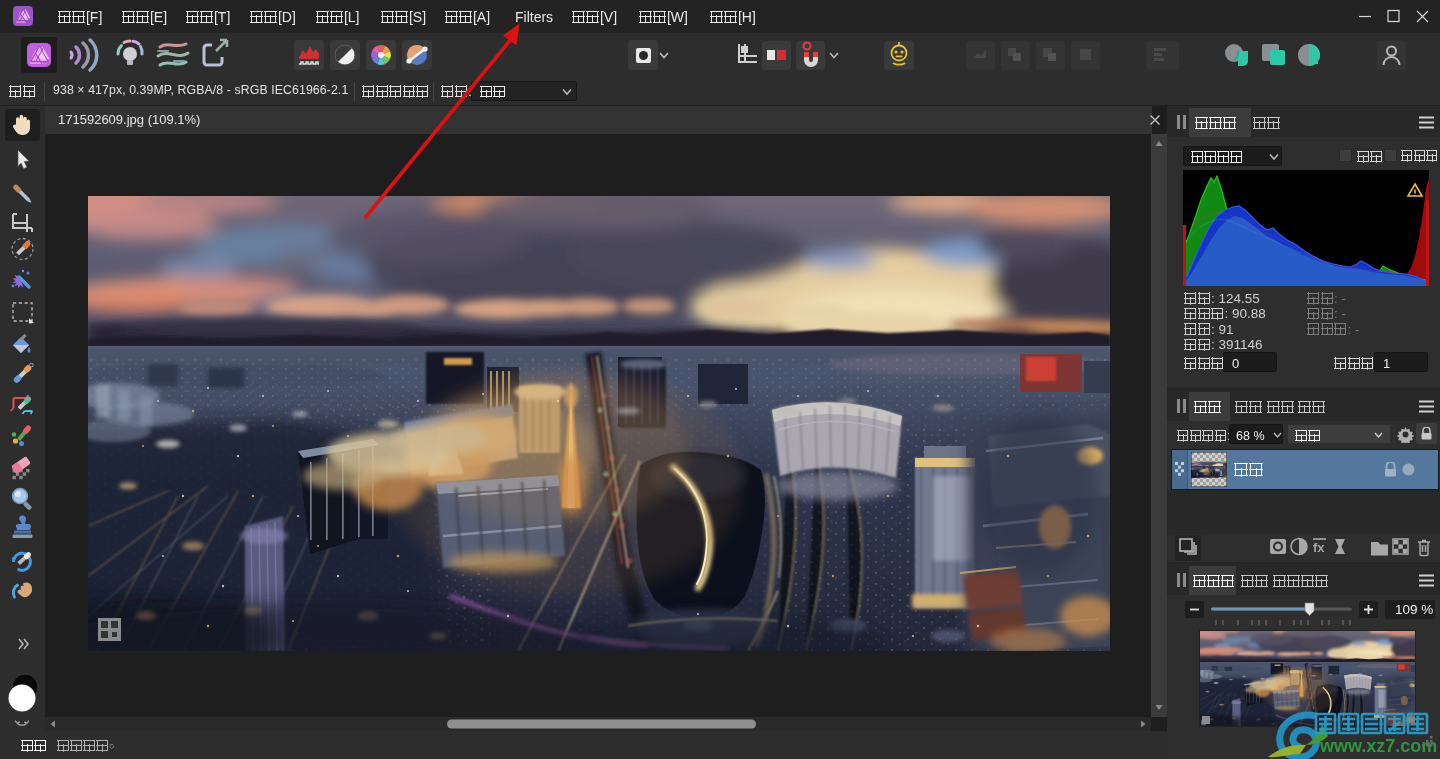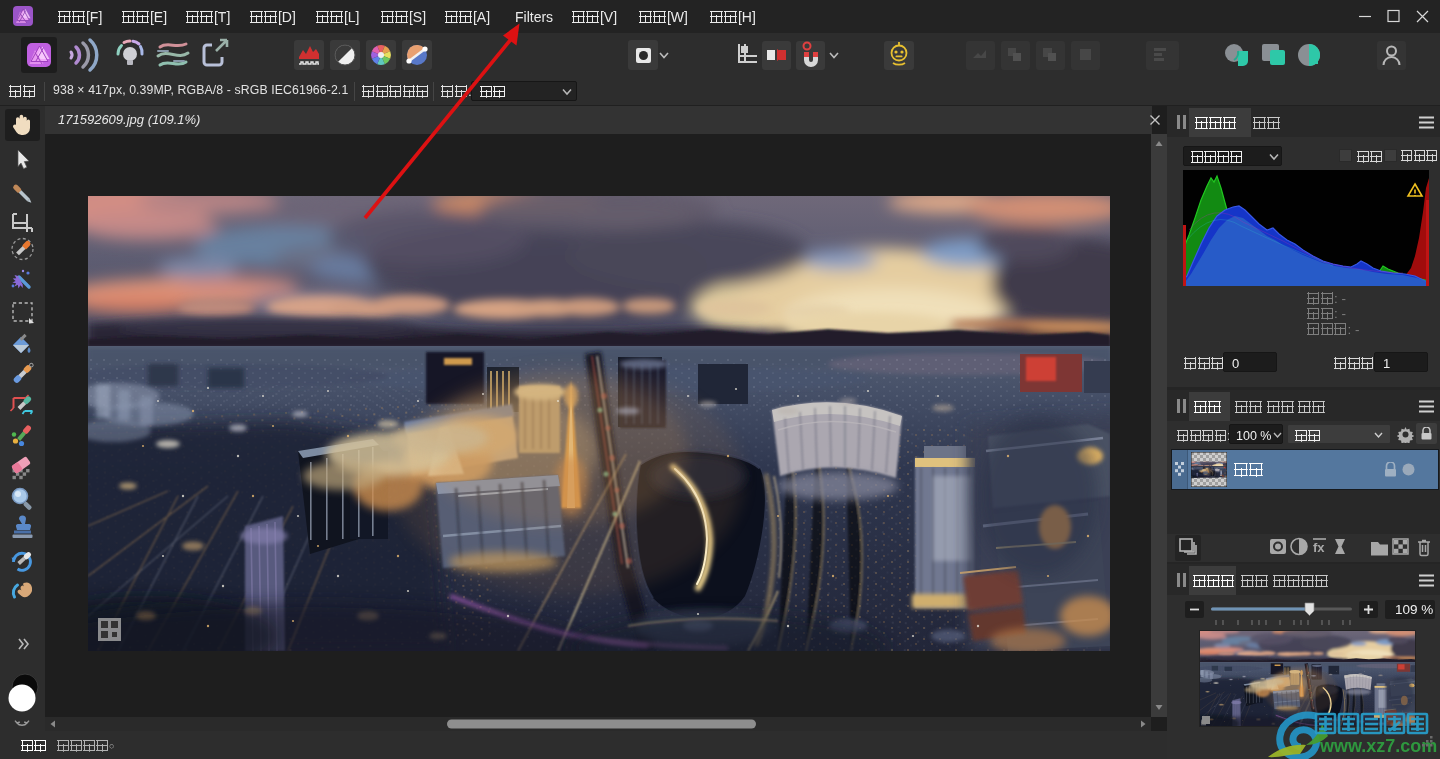--- a/index.html
+++ b/index.html
@@ -10,21 +10,21 @@
 #menubar{position:absolute;left:0;top:0;width:1440px;height:33px;background:#232323;}
 .mi{position:absolute;top:9px;font-size:14px;color:#eaeaea;letter-spacing:0;}
 
 #toolbar{position:absolute;left:0;top:33px;width:1440px;height:44px;background:#2d2d2d;}
 
 #ctxbar{position:absolute;left:0;top:77px;width:1440px;height:29px;background:#2d2d2d;border-bottom:1px solid #202020;font-size:13.5px;}
 .sep{position:absolute;top:5px;width:1px;height:19px;background:#454545;}
 
 #lefttools{position:absolute;left:0;top:106px;width:45px;height:626px;background:#2d2d2d;}
 
-#tabbar{position:absolute;left:45px;top:106px;width:1107px;height:28px;background:#333333;font-style:italic;}
+#tabbar{position:absolute;left:45px;top:106px;width:1107px;height:28px;background:#333333;}
 
 #canvas{position:absolute;left:45px;top:134px;width:1106px;height:583px;background:#1e1e1e;}
 
 #vscroll{position:absolute;left:1151px;top:134px;width:16px;height:583px;background:#272727;}
 #hscroll{position:absolute;left:45px;top:717px;width:1106px;height:14px;background:#2a2a2a;}
 
 #statusbar{position:absolute;left:0;top:731px;width:1167px;height:28px;background:#2d2d2d;font-size:13px;}
 
 #rpanel{position:absolute;left:1167px;top:106px;width:273px;height:653px;background:#2e2e2e;}
 .ptabs{position:absolute;left:0;width:273px;height:31px;background:#282828;}
@@ -789,20 +789,23 @@
       <path d="M0 116 L0 110 L4 106 L10 92 L18 74 L26 58 L34 46 L42 40 L50 37 L56 36 L62 40 L68 46 L76 54 L84 60 L90 58 L96 64 L104 70 L112 74 L120 80 L130 86 L140 91 L150 94 L160 96 L168 97 L174 94 L178 91 L184 94 L190 98 L198 101 L210 103 L222 104 L232 106 L240 110 L246 113 L246 116 Z" fill="#1535c8"></path>
       <path d="M0 116 L0 110 L4 106 L10 92 L18 74 L26 58 L34 46 L42 40 L50 37 L56 36 L62 40 L68 46 L76 54 L84 60 L90 58 L96 64 L104 70 L112 74 L120 80 L130 86 L140 91 L150 94 L160 96 L168 97 L174 94 L178 91 L184 94 L190 98 L198 101 L210 103 L222 104 L232 106 L240 110 L246 113" fill="none" stroke="#3858e8" stroke-width="1.2"></path>
 
       <path d="M0 116 L2 112 L8 104 L14 94 L20 84 L28 70 L36 58 L44 50 L52 46 L60 48 L68 54 L76 60 L84 66 L92 70 L100 75 L110 80 L120 85 L130 89 L140 93 L152 96 L164 98 L176 99 L190 102 L204 104 L220 105 L234 108 L246 112 L246 116 Z" fill="#2a62c8" opacity="0.85"></path>
       <path d="M1.5 116 L1.5 55 M244.5 116 L244.5 30" stroke="#c01414" stroke-width="3"></path>
       <path d="M6 60 Q30 30 60 52 Q100 70 140 92 Q180 102 220 103" stroke="#b030b0" stroke-width="1" opacity="0.3" fill="none"></path>
       <path d="M4 70 Q30 38 58 56 Q100 76 150 96" stroke="#30b8c8" stroke-width="1" opacity="0.28" fill="none"></path>
       <path d="M232 14 l7 12 h-14 Z M232 19.5 v4 M232 25 v1.2" stroke="#f0c020" stroke-width="1.6" fill="none"></path>
       <path d="M229 26 h6" stroke="#f0c020" stroke-width="0"></path>
     </svg>
+    <div class="abs" style="left:17px;top:185px;font-size:13.5px;color:#cfcfcf;line-height:15.4px">
+      <span class="cjk"></span><span class="cjk"></span>: 124.55<br><span class="cjk"></span><span class="cjk"></span><span class="cjk"></span>: 90.88<br><span class="cjk"></span><span class="cjk"></span>: 91<br><span class="cjk"></span><span class="cjk"></span>: 391146
+    </div>
     <div class="abs" style="left:140px;top:185px;font-size:13.5px;color:#7e7e7e;line-height:15.4px">
       <span class="cjk"></span><span class="cjk"></span>: -<br><span class="cjk"></span><span class="cjk"></span>: -<br><span class="cjk"></span><span class="cjk"></span><span class="cjk"></span>: -
     </div>
     <span class="abs" style="left:17px;top:250px;font-size:13.5px;color:#d8d8d8"><span class="cjk"></span><span class="cjk"></span><span class="cjk"></span>:</span>
     <div class="ibox" style="left:56px;top:246px;width:54px;height:20px">
         <span class="abs" style="left:8px;top:3px">0</span>
       </div>
     <span class="abs" style="left:167px;top:250px;font-size:13.5px;color:#d8d8d8"><span class="cjk"></span><span class="cjk"></span><span class="cjk"></span>:</span>
     <div class="ibox" style="left:207px;top:246px;width:54px;height:20px">
         <span class="abs" style="left:8px;top:3px">1</span>
@@ -818,21 +821,21 @@
       <span class="ptab" style="left:27px;top:9px;color:#fff;font-size:14px"><span class="cjk"></span><span class="cjk"></span></span>
       <span class="ptab" style="left:68px;top:9px;font-size:14px"><span class="cjk"></span><span class="cjk"></span></span>
       <span class="ptab" style="left:100px;top:9px;font-size:14px"><span class="cjk"></span><span class="cjk"></span></span>
       <span class="ptab" style="left:131px;top:9px;font-size:14px"><span class="cjk"></span><span class="cjk"></span></span>
       <svg class="burger" style="top:10px" width="15" height="13">
           <path d="M0 1.5 h15 M0 6.5 h15 M0 11.5 h15" stroke="#cfcfcf" stroke-width="2"></path>
         </svg>
     </div>
     <span class="abs" style="left:10px;top:323px;font-size:12.5px;color:#d0d0d0"><span class="cjk"></span><span class="cjk"></span><span class="cjk"></span><span class="cjk"></span>:</span>
     <div class="ibox" style="left:62px;top:318px;width:54px;height:20px;font-size:12.5px">
-      <span class="abs" style="left:6px;top:3.5px">100 %</span>
+      <span class="abs" style="left:6px;top:3.5px">68 %</span>
       <svg class="abs" style="left:43px;top:7px" width="9" height="7">
           <path d="M1 1 l3.5 4 3.5 -4" stroke="#b8b8b8" stroke-width="1.4" fill="none"></path>
         </svg>
     </div>
     <div class="ibox" style="left:120px;top:318px;width:104px;height:20px;background:#3d3d3d;border-color:#2e2e2e">
       <span class="abs" style="left:7px;top:3px"><span class="cjk"></span><span class="cjk"></span></span>
       <svg class="abs" style="left:86px;top:7px" width="9" height="7">
           <path d="M1 1 l3.5 4 3.5 -4" stroke="#cfcfcf" stroke-width="1.4" fill="none"></path>
         </svg>
     </div>

